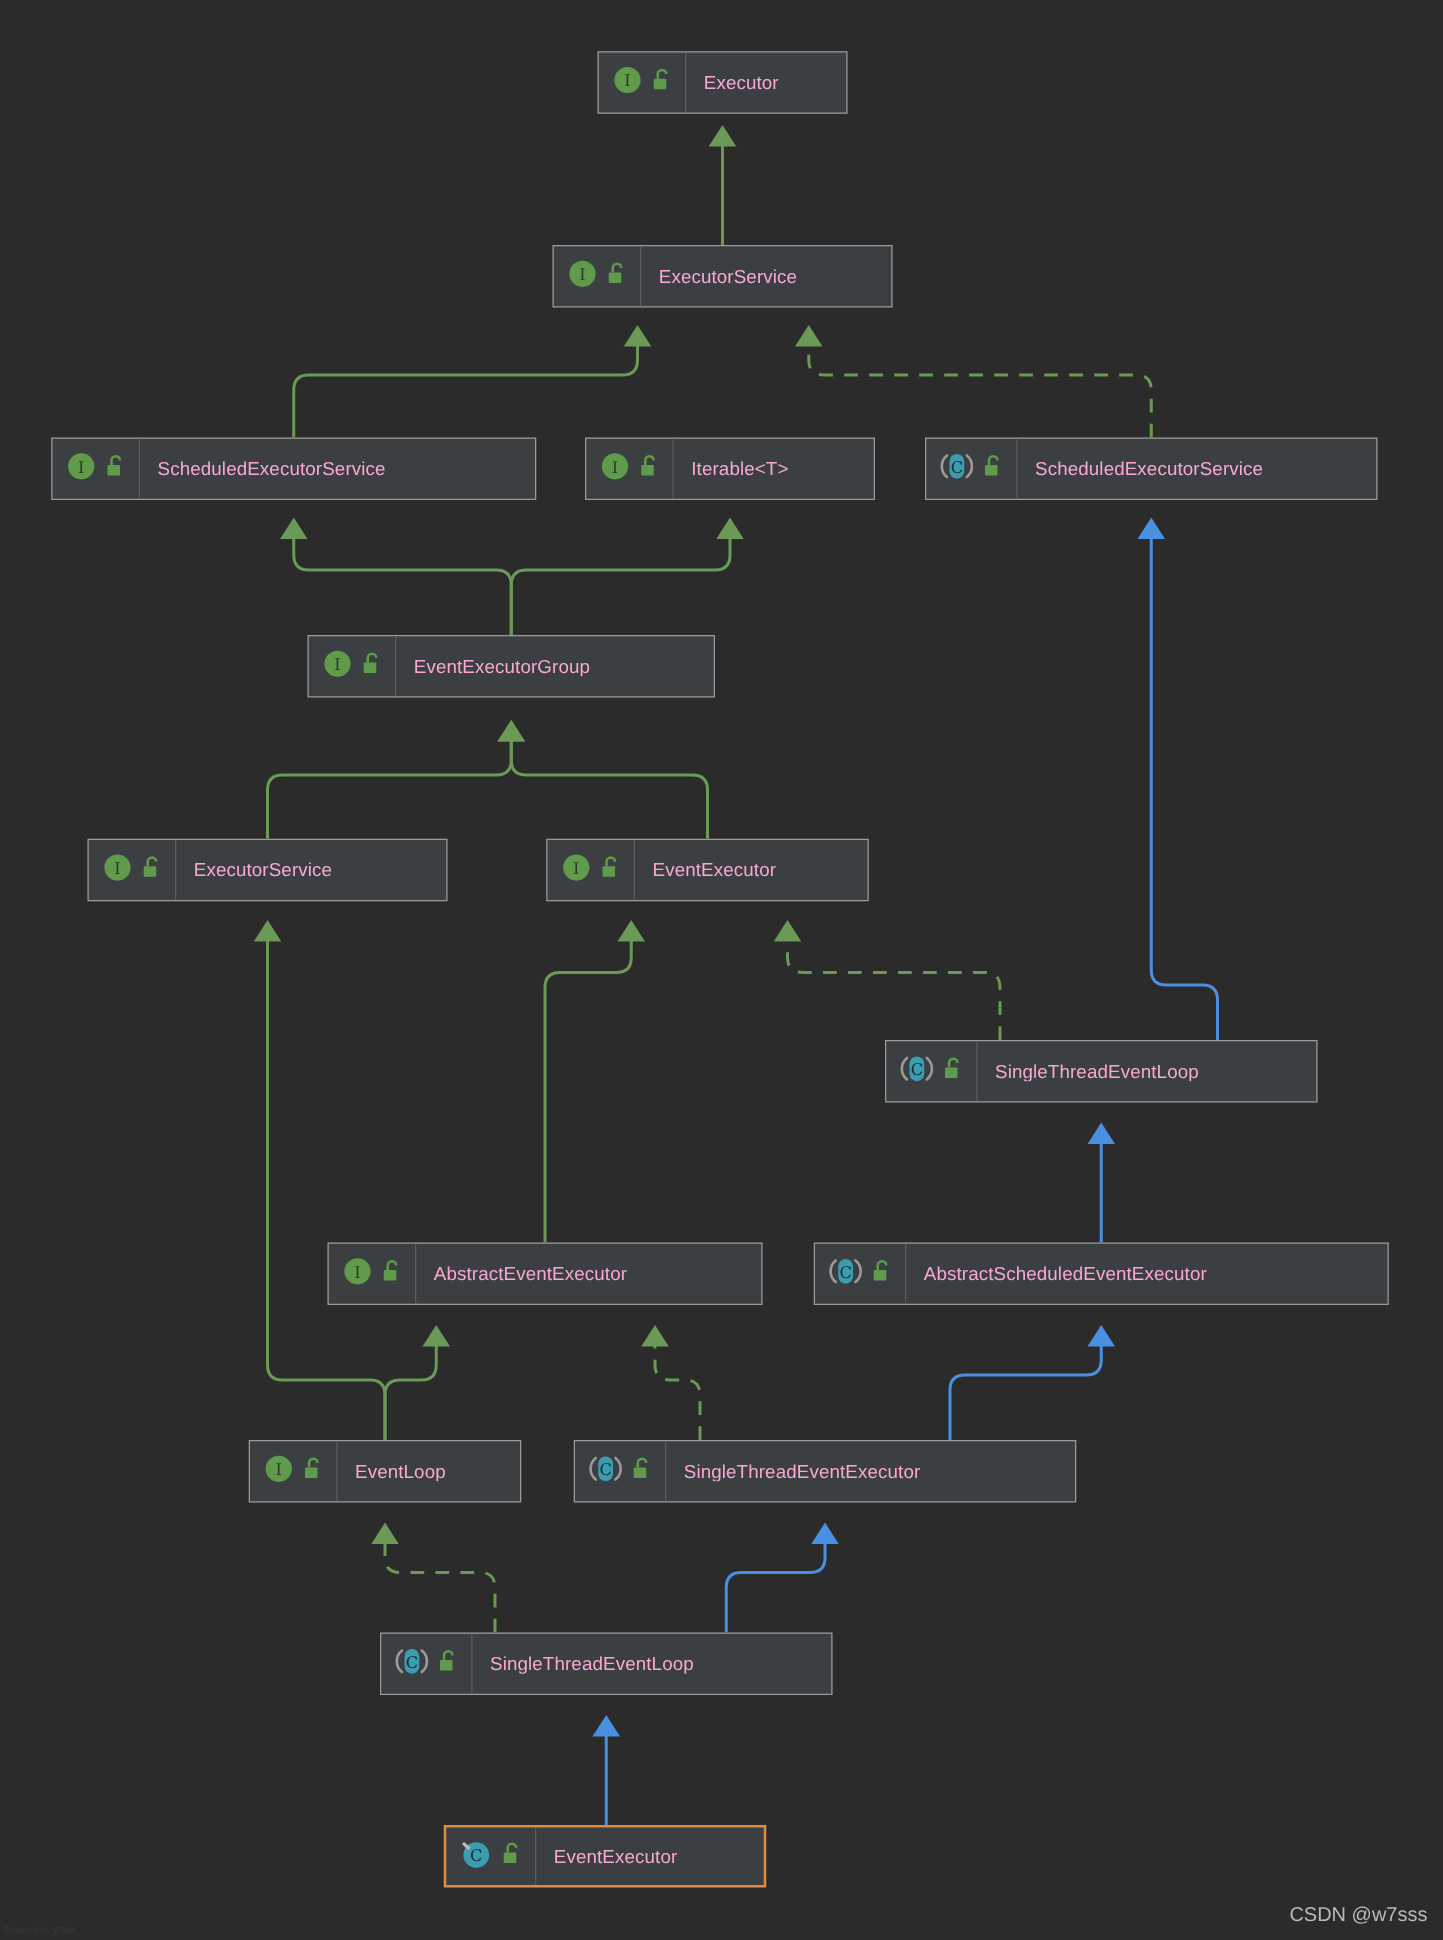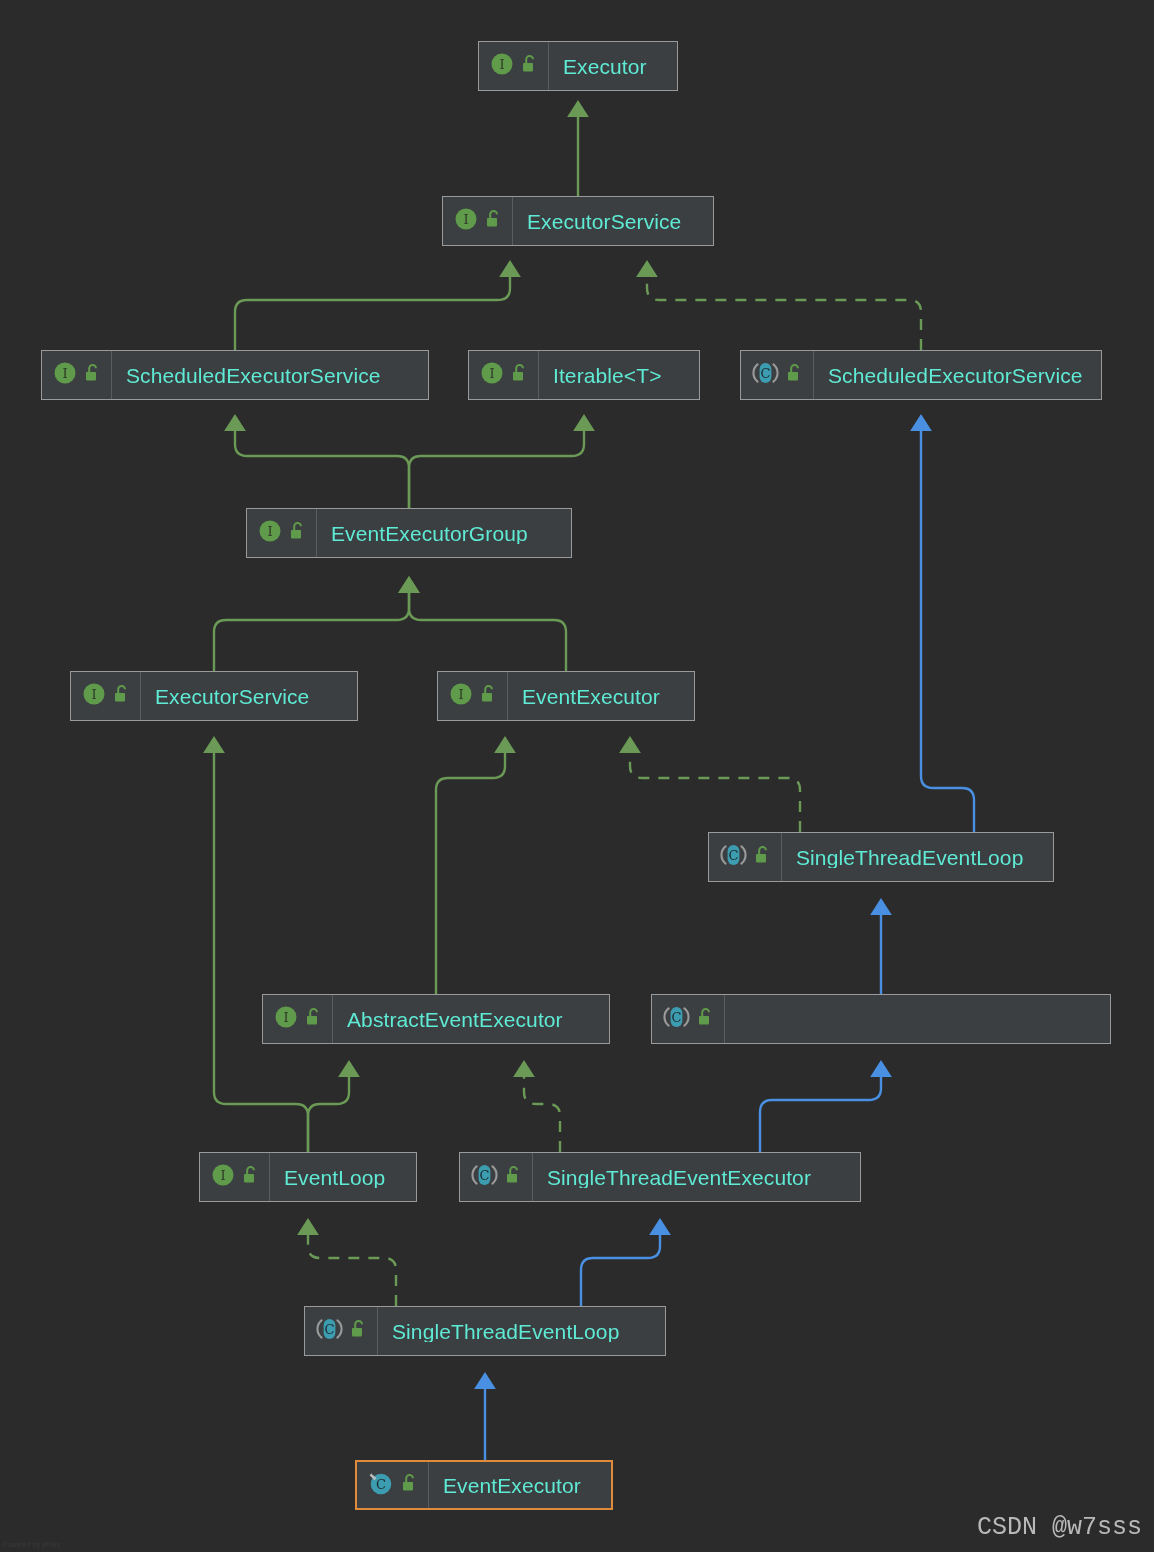--- a/index.html
+++ b/index.html
@@ -43,35 +43,35 @@
     padding: 0 9px 0 11px;
     height: 100%;
     border-right: 1px solid #5a5c5e;
     box-sizing: border-box;
   }
   .node.selected .node-icons {
     border-right: 1px solid #5a5c5e;
   }
   .node-label {
     padding: 0 13px 0 14px;
-    font-size: 21px;
-    color: #5eead4;
+    font-size: 15px;
+    color: #f9a8d4;
     letter-spacing: 0.1px;
     line-height: 1;
     overflow: hidden;
     text-overflow: clip;
   }
   .icon-svg { display: block; }
   .watermark-right {
     position: absolute;
     right: 12px;
     bottom: 10px;
     color: #b9b9b9;
-    font-size: 25px;
-    font-family: Liberation Mono, monospace;
+    font-size: 16px;
+    font-family: Liberation Sans, sans-serif;
   }
   .watermark-left {
     position: absolute;
     left: 3px;
     bottom: 4px;
     color: #3a3a3a;
     font-size: 7px;
     font-family: "Liberation Sans", sans-serif;
   }
 </style>
@@ -271,20 +271,21 @@
               <path d="M5.6,3.4 A11,11 0 0 0 5.6,20.6" stroke="#9a9a9a" stroke-width="2.1" fill="none" stroke-linecap="round"></path>
               <path d="M21.4,3.4 A11,11 0 0 1 21.4,20.6" stroke="#9a9a9a" stroke-width="2.1" fill="none" stroke-linecap="round"></path>
               <rect x="7.6" y="2.1" width="11.8" height="19.8" rx="5.9" fill="#3c9cb0"></rect>
               <text x="13.5" y="17" text-anchor="middle" font-family="'DejaVu Serif', serif" font-size="13" fill="#1e2b30">C</text>
             </svg></span>
           <span class="icon-svg"><svg width="18" height="20" viewBox="0 0 18 20">
               <path d="M5.2,9 L5.2,5.3 A3.4,3.4 0 0 1 12,5.3" stroke="#5f9b4a" stroke-width="2" fill="none"></path>
               <rect x="2" y="9" width="10" height="8.4" rx="0.8" fill="#5f9b4a"></rect>
             </svg></span>
         </div>
+        <div class="node-label">AbstractScheduledEventExecutor</div>
       </div>
       <div class="node" style="left: 199px; top: 1152px; width: 218px; height: 50px;">
         <div class="node-icons">
           <span class="icon-svg"><svg width="24" height="24" viewBox="0 0 24 24">
               <circle cx="12" cy="12" r="10.5" fill="#5f9b4a"></circle>
               <text x="12" y="17" text-anchor="middle" font-family="'DejaVu Serif', serif" font-size="13" fill="#2f3a26">I</text>
             </svg></span>
           <span class="icon-svg"><svg width="18" height="20" viewBox="0 0 18 20">
               <path d="M5.2,9 L5.2,5.3 A3.4,3.4 0 0 1 12,5.3" stroke="#5f9b4a" stroke-width="2" fill="none"></path>
               <rect x="2" y="9" width="10" height="8.4" rx="0.8" fill="#5f9b4a"></rect>

